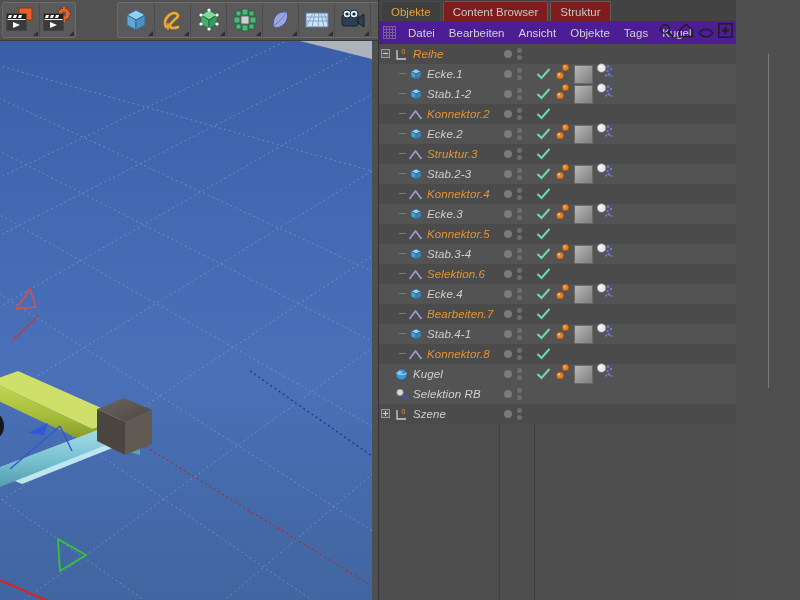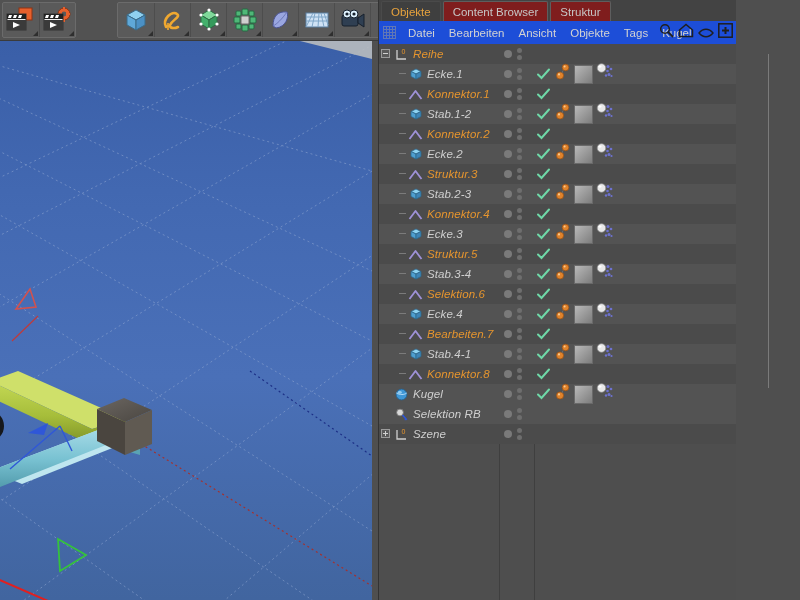--- a/index.html
+++ b/index.html
@@ -33,21 +33,21 @@
   .om{position:absolute;left:378px;top:0;width:358px;height:600px;
       background:#4e4e4e;border-left:1px solid #333;box-sizing:border-box;}
   .tabs{height:21px;background:#434343;display:flex;align-items:flex-end;
         padding-left:2px;box-sizing:border-box;}
   .tab{height:20px;line-height:20px;padding:0 9px;font-size:11.5px;
        color:#c6c6c6;background:#7f1d1d;margin-right:2px;
        border-top-left-radius:2px;border-top-right-radius:2px;
        border:1px solid #5e5e5e;border-bottom:none;box-sizing:border-box;}
   .tab.active{background:#3f3f3f;color:#e8a33d;border-color:#4a4a4a;}
 
-  .menubar{height:23px;background:#1d4ed8;display:flex;align-items:center;
+  .menubar{height:23px;background:#4c1d95;display:flex;align-items:center;
            border-bottom:1px solid #fde047;position:relative;}
   .mb-grip{width:13px;height:13px;margin:0 5px 0 4px;opacity:.55;
       background-image:
         linear-gradient(90deg,#9a9a9a 1px,transparent 1px),
         linear-gradient(#9a9a9a 1px,transparent 1px);
       background-size:3px 3px;}
   .mitem{font-size:11.5px;color:#d2d2d2;padding:0 7px;line-height:22px;}
   .mb-icons{position:absolute;right:3px;top:0;height:23px;display:flex;
             align-items:center;gap:4px;}
 
@@ -408,40 +408,20 @@
                     <circle cx="12" cy="3.5" r="1.5"></circle>
                     <circle cx="15" cy="6" r="1.3"></circle>
                     <circle cx="11.5" cy="8" r="1.3"></circle>
                     <circle cx="13" cy="11.5" r="1.5"></circle>
                     <circle cx="10" cy="12.5" r="1.2"></circle>
                     <circle cx="15.5" cy="13" r="1.1"></circle>
                   </g>
                 </svg></span>
             </div>
           </div>
-          <div class="row odd">
-            <div class="indent"></div>
-            <div class="childline"></div>
-            <div class="oicon">
-              <svg width="15" height="13" viewBox="0 0 15 13">
-                <path d="M1.5 11 L7.5 3 L13.5 11" fill="none" stroke="#9f92d8" stroke-width="1.8" stroke-linejoin="round"></path>
-              </svg>
-            </div>
-            <div class="oname hl">Konnektor.1</div>
-            <div class="dots">
-              <span class="dotbig"></span>
-              <span class="dotstack">
-                <span class="dotsm"></span>
-                <span class="dotsm"></span>
-              </span>
-            </div>
-            <span class="check"><svg width="13" height="13" viewBox="0 0 13 13">
-                <path d="M1 6.5 L4.5 10 L12 1.5" fill="none" stroke="#6fd9a8" stroke-width="2" stroke-linecap="round"></path>
-              </svg></span>
-          </div>
           <div class="row even">
             <div class="indent"></div>
             <div class="childline"></div>
             <div class="oicon">
               <svg width="14" height="14" viewBox="0 0 14 14">
                 <polygon points="2,4.5 7,2 12,4.5 7,7" fill="#8fd3f2" stroke="#2e6a8e" stroke-width=".8"></polygon>
                 <polygon points="2,4.5 7,7 7,12 2,9.5" fill="#4f9fd0" stroke="#2e6a8e" stroke-width=".8"></polygon>
                 <polygon points="12,4.5 7,7 7,12 12,9.5" fill="#3e86b8" stroke="#2e6a8e" stroke-width=".8"></polygon>
               </svg>
             </div>
@@ -672,21 +652,21 @@
             </div>
           </div>
           <div class="row odd">
             <div class="indent"></div>
             <div class="childline"></div>
             <div class="oicon">
               <svg width="15" height="13" viewBox="0 0 15 13">
                 <path d="M1.5 11 L7.5 3 L13.5 11" fill="none" stroke="#9f92d8" stroke-width="1.8" stroke-linejoin="round"></path>
               </svg>
             </div>
-            <div class="oname hl">Struktur.5</div>
+            <div class="oname hl">Konnektor.5</div>
             <div class="dots">
               <span class="dotbig"></span>
               <span class="dotstack">
                 <span class="dotsm"></span>
                 <span class="dotsm"></span>
               </span>
             </div>
             <span class="check"><svg width="13" height="13" viewBox="0 0 13 13">
                 <path d="M1 6.5 L4.5 10 L12 1.5" fill="none" stroke="#6fd9a8" stroke-width="2" stroke-linecap="round"></path>
               </svg></span>

